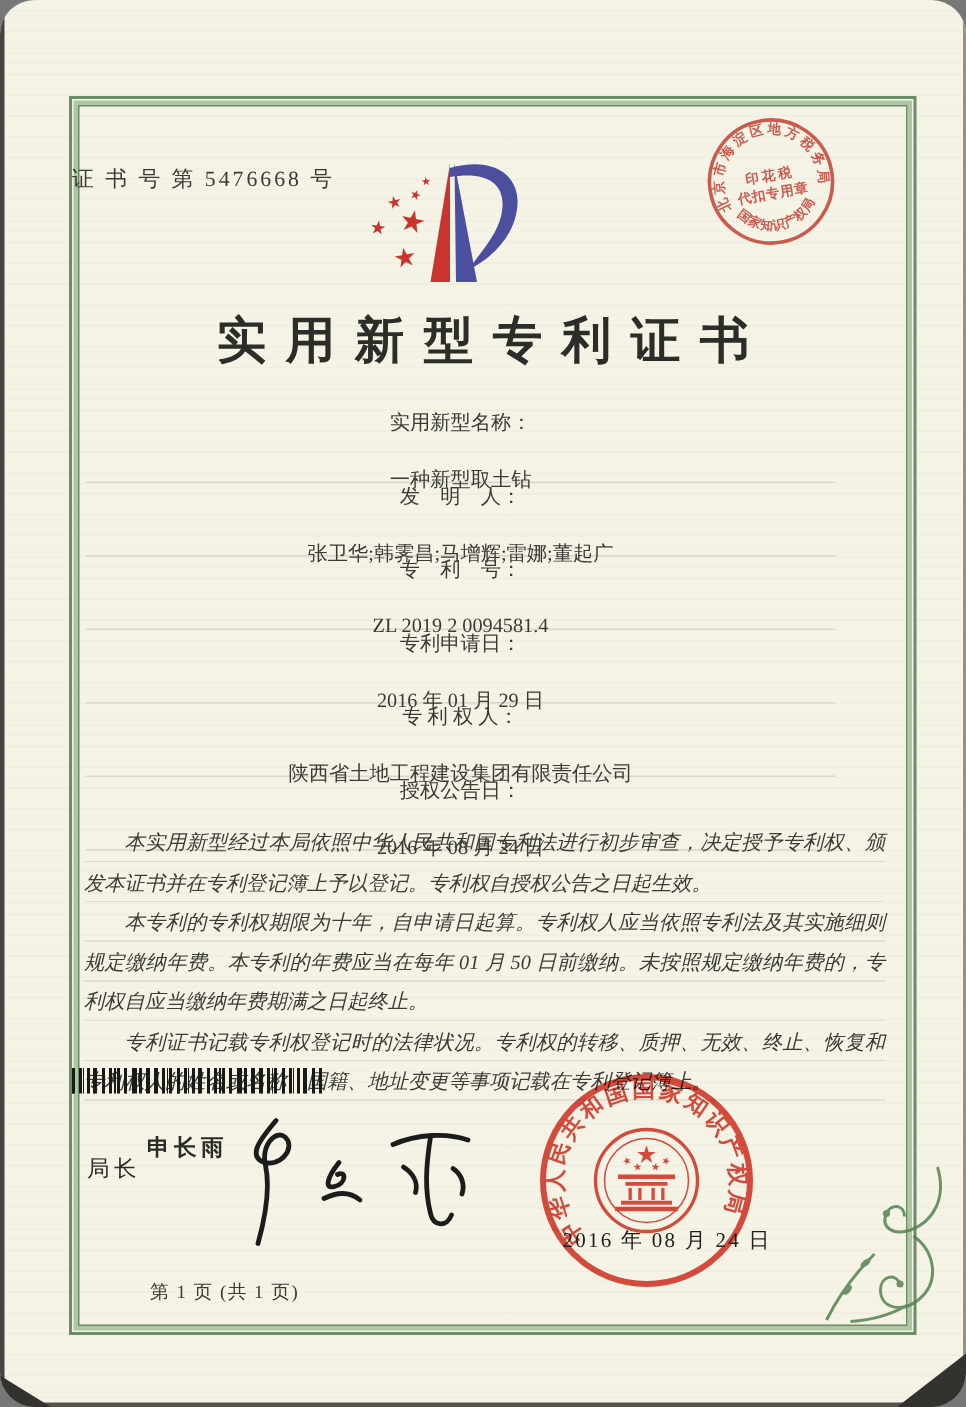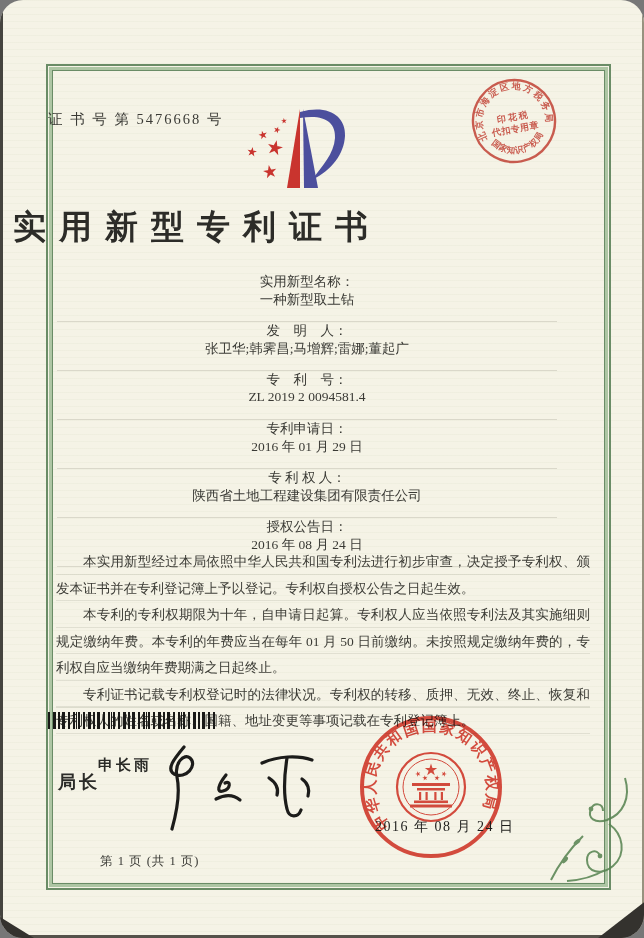--- a/index.html
+++ b/index.html
@@ -9,36 +9,36 @@
     background-image:repeating-linear-gradient(to bottom, rgba(190,200,168,0.10) 0 1px, transparent 1px 7px);
     font-family:"Liberation Serif","DejaVu Serif",serif;
     color:#3a3a35;
     border-radius:23px;
   }
   
   .frame-outer{position:absolute;left:46px;top:64px;width:561px;height:822px;border:2px solid #6a8c66;}
   .frame-mid{position:absolute;inset:1px;border:3px solid #aec6a4;}
   .frame-in{position:absolute;inset:0;border:1px solid #6a8c66;}
   .cert-no{position:absolute;left:48px;top:110px;font-size:14.5px;letter-spacing:2px;color:#3b3b36;}
-  .title{position:absolute;left:0;right:0;top:205px;font-size:33px;font-weight:700;
+  .title{position:absolute;left:0;right:0;top:205px;text-align:center;font-size:33px;font-weight:700;
          letter-spacing:13px;text-indent:13px;color:#2c2c28;}
   .fields{position:absolute;left:57px;top:273px;width:500px;font-size:13.5px;}
   .field-row{height:48px;display:flex;align-items:center;border-bottom:1px solid rgba(108,112,92,0.20);flex-direction:column;}
   .flabel{white-space:pre;color:#3a3a35;}
-  .fvalue{white-space:pre;color:#3a3a35;}
+  .fvalue{white-space:pre;color:#3a3a35;margin-top:20px;}
   .paras{position:absolute;left:56px;top:549px;width:534px;font-size:13.5px;line-height:26.5px;
          text-align:justify;color:#3c3c36;
-         background-image:repeating-linear-gradient(to bottom, transparent 0 25px, rgba(108,112,92,0.15) 25px 26px, transparent 26px 26.5px);}
+         background-image:repeating-linear-gradient(to bottom, transparent 0 25px, rgba(108,112,92,0.15) 25px 26px, transparent 26px 26.5px);font-style:italic;}
   .paras p{margin:0;text-indent:2em;}
   .barcode{position:absolute;left:48px;top:712px;width:167px;height:17px;
     background:
       repeating-linear-gradient(90deg,#191917 0 2px,transparent 2px 5px),
       repeating-linear-gradient(90deg,#191917 0 1px,transparent 1px 7px);}
   .signer-title{position:absolute;left:58px;top:770px;font-family:"Liberation Sans","DejaVu Sans",sans-serif;
-    font-size:18px;font-weight:700;letter-spacing:3px;color:#2b2b28;}
+    font-size:15px;font-weight:400;letter-spacing:3px;color:#2b2b28;}
   .signer-name{position:absolute;left:58px;top:756px;font-family:"Liberation Sans","DejaVu Sans",sans-serif;
     font-size:15px;font-weight:600;letter-spacing:3px;color:#2b2b28;margin-left:40px;}
   .signature{position:absolute;left:150px;top:733px;}
   .seal{mix-blend-mode:multiply;}
   .seal-tax{position:absolute;left:467px;top:74px;opacity:0.88;}
   .seal-main{position:absolute;left:352px;top:708px;opacity:0.9;}
   .seal-date{position:absolute;left:375px;top:818px;font-size:14px;letter-spacing:1.5px;color:#1e1e1c;}
   .footer{position:absolute;left:100px;top:853px;width:340px;font-size:12.5px;
           letter-spacing:1px;color:#3a3a35;}
   .flourish{position:absolute;left:547px;top:776px;opacity:0.85;}

